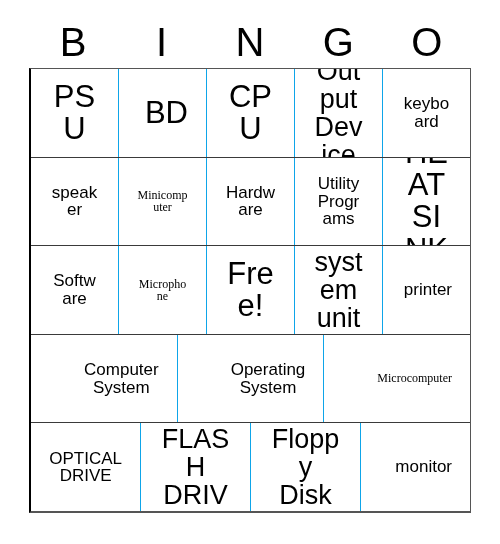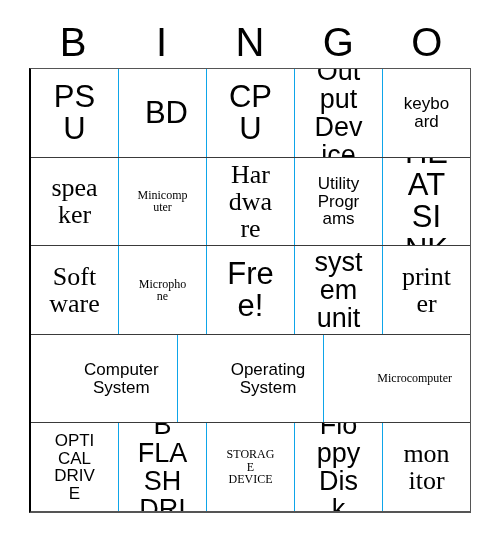--- a/index.html
+++ b/index.html
@@ -80,21 +80,21 @@
     overflow: hidden;
     word-break: break-word;
   }
   .grid-cell + .grid-cell {
     border-left: 1px solid #0ea5e9;
   }
 
   
   .sz-xl  { font-size: 31px; }
   .sz-lg  { font-size: 27px; }
-  .sz-md  { font-size: 26px; font-family: Liberation Serif, serif; }
+  .sz-md  { font-size: 17px; }
   .sz-sm  { font-size: 17px; }
   .sz-xs  { font-size: 12px; font-family: Liberation Serif, serif; }
 
   .cell-text {
     display: block;
     white-space: pre-line;
   }
 </style>
 </head>
 <body>
@@ -186,24 +186,20 @@
     <div class="grid-row">
       <div class="grid-cell sz-sm">
           <span class="cell-text">OPTICAL
 DRIVE</span>
         </div>
       <div class="grid-cell sz-lg">
           <span class="cell-text">USB
 FLASH
 DRIVE</span>
         </div>
-      <div class="grid-cell sz-xs">
-          <span class="cell-text">STORAGE
-DEVICE</span>
-        </div>
       <div class="grid-cell sz-lg">
           <span class="cell-text">Floppy
 Disk</span>
         </div>
       <div class="grid-cell sz-md">
           <span class="cell-text">monitor</span>
         </div>
     </div>
 
   </div>

